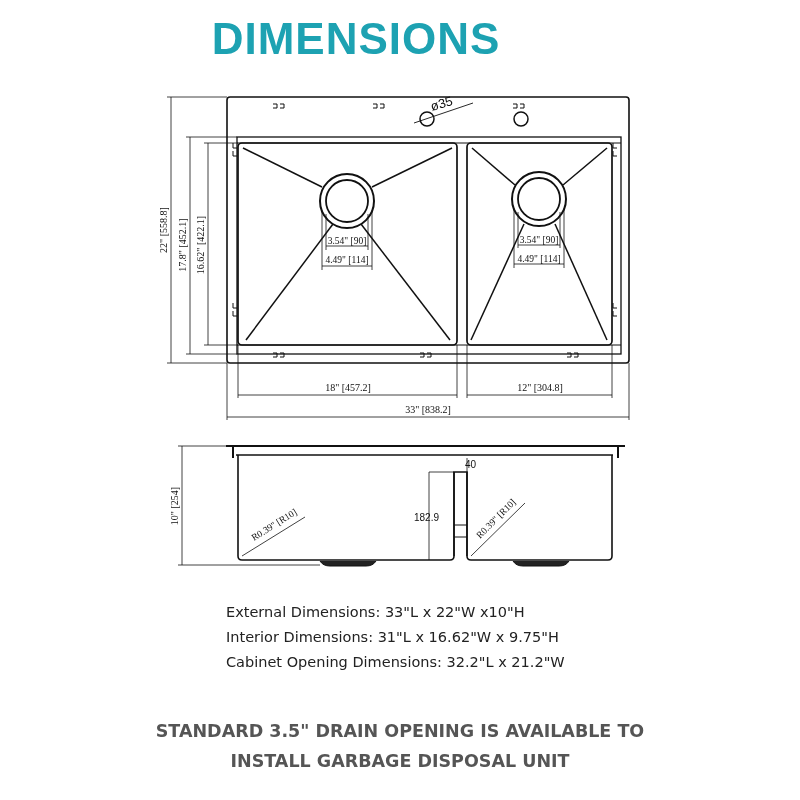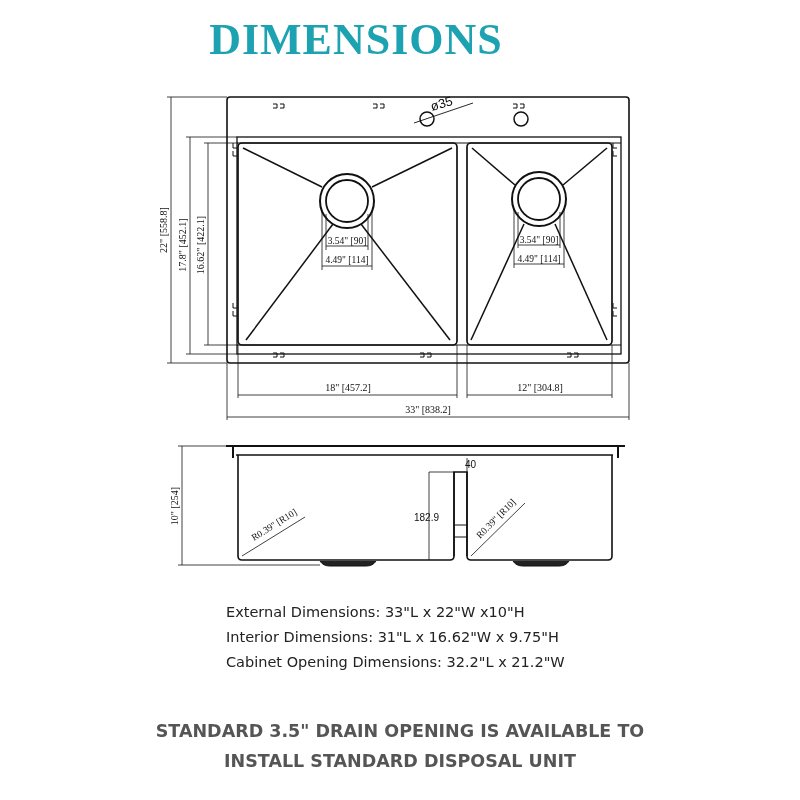--- a/index.html
+++ b/index.html
@@ -1,17 +1,17 @@
 <!DOCTYPE html>
 <html><head>
 <meta charset="utf-8">
 <style>
   html, body { margin: 0; padding: 0; background: #ffffff; }
   body { width: 800px; height: 800px; position: relative; overflow: hidden; font-family: "Liberation Sans", sans-serif; }
-  .title { position: absolute; left: 0; top: 14px; width: 712px; text-align: center; color: #1da2b2; font-family: Liberation Serif, serif; font-weight: bold; font-size: 44px; letter-spacing: 1px; }
+  .title { position: absolute; left: 0; top: 14px; width: 712px; text-align: center; color: #1da2b2; font-family: Liberation Sans, sans-serif; font-weight: bold; font-size: 44px; letter-spacing: 1px; }
   svg.drawing { position: absolute; left: 0; top: 0; }
   .dim-text { font-family: "Liberation Serif", serif; font-size: 10px; fill: #111; }
   .dim-text-sans { font-family: "Liberation Sans", sans-serif; font-size: 10px; fill: #111; }
   .specs { position: absolute; left: 226px; top: 600px; font-family: "DejaVu Sans", sans-serif; font-size: 14.5px; color: #222; line-height: 25px; }
   .specs div { white-space: nowrap; }
   .note { position: absolute; left: 0; top: 716px; width: 800px; text-align: center; font-family: "DejaVu Sans", sans-serif; font-weight: bold; font-size: 17.5px; color: #555; line-height: 30px; }
 </style>
 </head>
 <body>
 
@@ -156,14 +156,14 @@
 </svg>
 
 <div class="specs">
   <div>External Dimensions: 33"L x 22"W x10"H</div>
   <div>Interior Dimensions: 31"L x 16.62"W x 9.75"H</div>
   <div>Cabinet Opening Dimensions: 32.2"L x 21.2"W</div>
 </div>
 
 <div class="note">
   <div>STANDARD 3.5" DRAIN OPENING IS AVAILABLE TO</div>
-  <div>INSTALL STANDARD DISPOSAL UNIT</div>
+  <div>INSTALL GARBAGE DISPOSAL UNIT</div>
 </div>
 
 </body></html>

